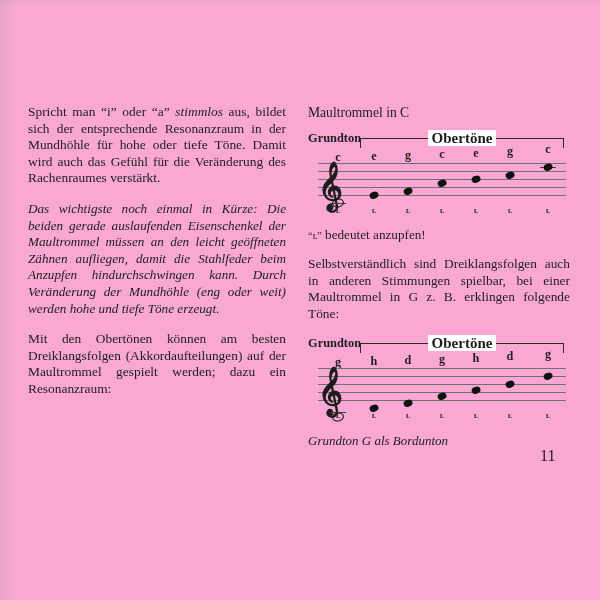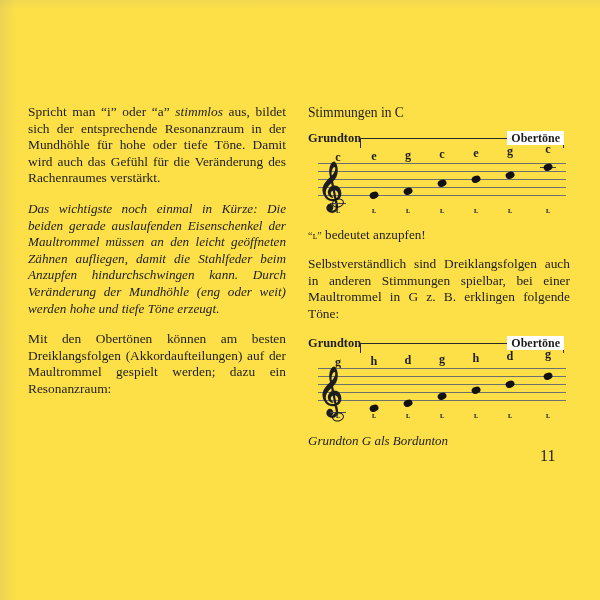--- a/index.html
+++ b/index.html
@@ -9,21 +9,21 @@
     background: #ffffff;
   }
   body {
     font-family: "Liberation Serif", "DejaVu Serif", serif;
     color: #1d1d1d;
   }
   #page {
     position: relative;
     width: 600px;
     height: 600px;
-    background: #fde047;
+    background: #f9a8d4;
     overflow: hidden;
   }
   
   .page-edge-shadow {
     position: absolute;
     left: 0; top: 0;
     width: 16px; height: 600px;
     background: linear-gradient(to right, rgba(140,140,140,0.16), rgba(255,255,255,0));
     pointer-events: none;
   }
@@ -119,22 +119,22 @@
     height: 9px;
     border-top: 1px solid #2a2a2a;
     border-left: 1px solid #2a2a2a;
     border-right: 1px solid #2a2a2a;
   }
   .lbl-obertoene {
     position: absolute;
     left: 52px;
     right: 2px;
     top: 0px;
-    text-align: right;
-    font-size: 12px;
+    text-align: center;
+    font-size: 15px;
     line-height: 14px;
   }
   .lbl-obertoene span {
     background: #ffffff;
     padding: 0 4px;
   }
 
   .staff-wrap {
     position: relative;
     height: 78px;
@@ -231,21 +231,21 @@
 
     <p class="para"><span>Spricht man “i” oder “a” </span><span class="it">stimmlos</span><span> aus, bildet sich der entsprechende Resonanzraum in der Mundhöhle für hohe oder tiefe Töne. Damit wird auch das Gefühl für die Veränderung des Rachenraumes verstärkt.</span></p>
 
     <p class="block-italic">Das wichtigste noch einmal in Kürze: Die beiden gerade auslaufenden Eisenschenkel der Maultrommel müssen an den leicht geöffneten Zähnen aufliegen, damit die Stahlfeder beim Anzupfen hindurchschwingen kann. Durch Veränderung der Mundhöhle (eng oder weit) werden hohe und tiefe Töne erzeugt.</p>
 
     <p class="para last">Mit den Obertönen können am besten Dreiklangsfolgen (Akkordaufteilungen) auf der Maultrommel gespielt werden; dazu ein Resonanzraum:</p>
   </div>
 
   <div class="col-right">
 
-    <div class="heading">Stimmungen in C</div>
+    <div class="heading">Maultrommel in C</div>
 
     <div class="figure">
 
       <div class="figure-labels">
         <div class="lbl-grundton">Grundton</div>
         <div class="bracket"></div>
         <div class="lbl-obertoene"><span>Obertöne</span></div>
       </div>
 
       <div class="staff-wrap">

